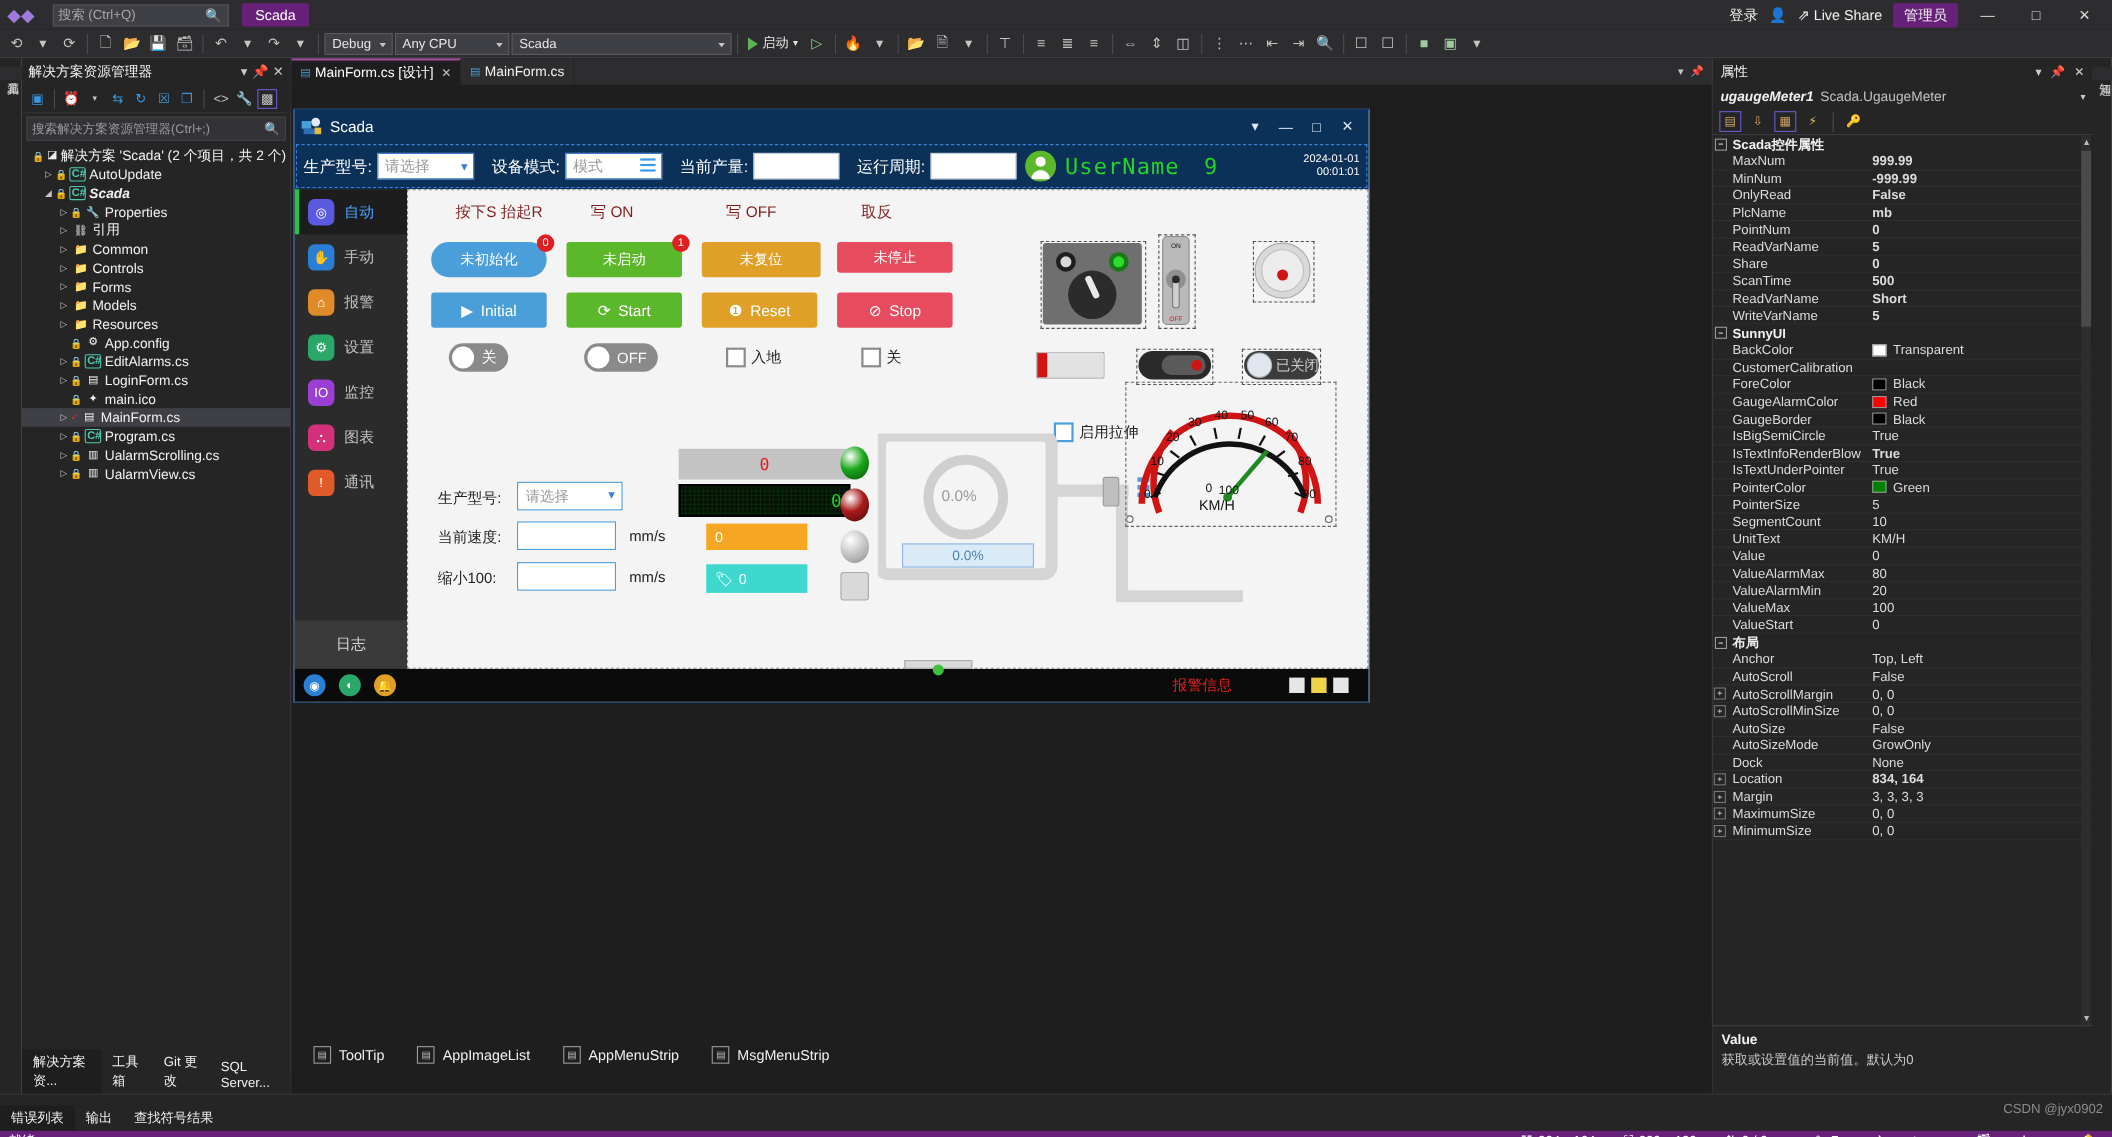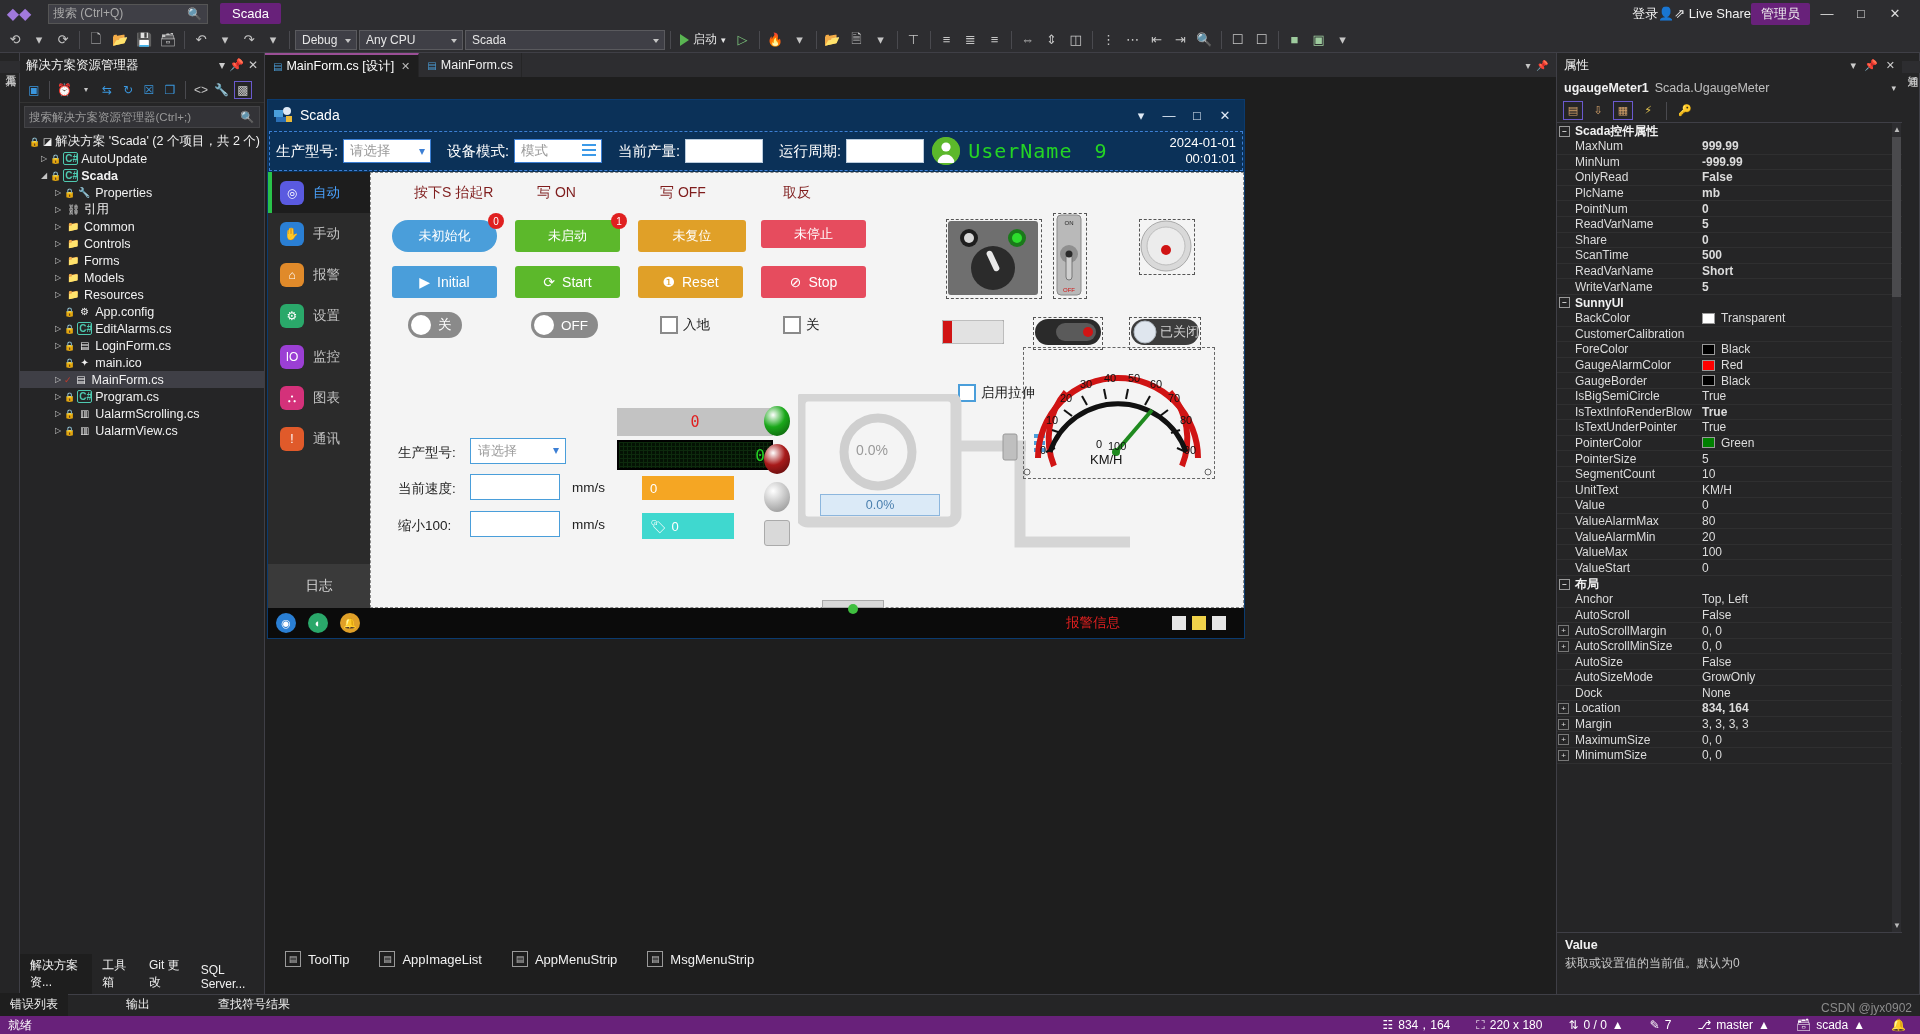--- a/index.html
+++ b/index.html
@@ -16,21 +16,21 @@
   }
   #vs-logo { width:30px;height:22px;display:flex;align-items:center;justify-content:center;color:#a179dc;font-size:16px;font-weight:bold;}
   .menu-item { padding:4px 9px; color:#f1f1f1; font-size:13px; cursor:default; white-space:nowrap;}
   #vs-search {
     margin-left:14px; width:160px; height:20px; background:#3f3f46; border:1px solid #555;
     display:flex; align-items:center; padding:0 4px; color:#a8a8a8; font-size:12px;
     position:relative;
   }
   #vs-search .sicon{position:absolute;right:5px;top:2px;color:#ccc;font-size:12px;}
   #vs-proj-chip{margin-left:12px;background:#68217a;color:#fff;padding:3px 12px;font-size:13px;border-radius:2px;}
-  #vs-right { margin-left:auto; display:flex; align-items:center; gap:0; padding-right:8px;}
+  #vs-right { margin-left:auto; display:flex; align-items:center; gap:10px; padding-right:8px;}
   #vs-right .lnk{color:#f1f1f1;font-size:13px;}
   .wbtn{width:34px;height:26px;display:flex;align-items:center;justify-content:center;color:#ddd;font-size:13px;}
   
   #vs-toolbar{height:26px;background:#2d2d30;display:flex;align-items:center;gap:2px;padding:0 4px;border-bottom:1px solid #3f3f46;}
   .tb-ico{width:22px;height:22px;display:flex;align-items:center;justify-content:center;color:#c5c5c5;font-size:13px;}
   .tb-sep{width:1px;height:18px;background:#4a4a4f;margin:0 3px;}
   .tb-combo{height:20px;background:#3f3f46;border:1px solid #5a5a5e;color:#e6e6e6;font-size:12px;
     display:flex;align-items:center;padding:0 16px 0 6px;position:relative;}
   .tb-combo::after{content:"";position:absolute;right:5px;top:8px;border-left:3px solid transparent;border-right:3px solid transparent;border-top:4px solid #c5c5c5;}
   .tb-run{display:flex;align-items:center;gap:4px;color:#e6e6e6;font-size:12px;padding:0 4px;}
@@ -51,21 +51,21 @@
     padding:0 4px;font-size:11.5px;color:#9a9a9a;position:relative;}
   .se-search .mag{margin-left:auto;color:#ccc;}
   #se-tree{flex:1;overflow:hidden;font-size:12.5px;padding-top:2px;}
   .tnode{display:flex;align-items:center;height:17px;white-space:nowrap;color:#f1f1f1;padding-right:4px;}
   .tnode.sel{background:#3f3f46;}
   .tnode .arw{width:12px;text-align:center;color:#c5c5c5;font-size:8px;}
   .tnode .lock{color:#4a9eda;font-size:9px;margin-right:2px;}
   .tnode .gi{width:15px;text-align:center;margin-right:3px;font-size:10px;}
   .cs{color:#4ec9b0;font-weight:bold;font-size:9px;border:1px solid #4ec9b0;padding:0 1px;border-radius:2px;}
   .fold{color:#dcb67a;font-size:11px;}
-  .bold{font-weight:bold;}
+  .bold{font-weight:bold;font-style:italic;}
   
   #center{flex:1;display:flex;flex-direction:column;background:#2d2d30;min-width:0;}
   #tabstrip{height:24px;background:#2d2d30;display:flex;align-items:stretch;}
   .vtab2{display:flex;align-items:center;padding:0 8px;font-size:12.5px;color:#f1f1f1;background:#2d2d30;border-right:1px solid #252526;}
   .vtab2.active{background:#1e1e1e;border-top:2px solid #9b4f96;color:#fff;}
   .vtab2 .x{margin-left:7px;color:#bbb;font-size:11px;}
   .vtab2 .ficon{color:#4a9eda;margin-right:4px;font-size:10px;}
   #tabstrip .tsr{margin-left:auto;display:flex;align-items:center;gap:6px;padding:0 7px;color:#c5c5c5;font-size:10px;}
   #designer-surface{flex:1;background:#1e1e1e;position:relative;overflow:hidden;}
   
@@ -82,21 +82,21 @@
   .sh-combo{height:24px;background:#fff;border:1px solid #3c7fd4;display:flex;align-items:center;
             padding:0 20px 0 6px;color:#9a9a9a;font-size:13.5px;position:relative;min-width:86px;}
   .sh-combo .cv{position:absolute;right:5px;top:4px;color:#3c7fd4;font-size:12px;}
   .sh-combo .burger{position:absolute;right:5px;top:4px;}
   .burger i{display:block;width:14px;height:2px;background:#3c9ae8;margin-bottom:3px;}
   .sh-input{height:24px;background:#fff;border:1px solid #bcd;width:78px;}
   .sh-gap{width:16px;}
   .avatar{width:28px;height:28px;border-radius:50%;background:#5cb82b;display:flex;align-items:flex-end;justify-content:center;overflow:hidden;margin:0 8px;}
   #led-user{color:#24d424;font-size:20px;letter-spacing:1px;font-family:"DejaVu Sans Mono",monospace;}
   #led-num{color:#24d424;font-size:20px;font-family:"DejaVu Sans Mono",monospace;margin-left:22px;}
-  #scada-date{margin-left:auto;text-align:right;color:#fff;font-size:13px;line-height:1.25;}
+  #scada-date{margin-left:auto;text-align:right;color:#fff;font-size:10px;line-height:1.25;}
   #scada-body{flex:1;display:flex;min-height:0;}
   
   #scada-nav{width:102px;background:#2b2b2b;display:flex;flex-direction:column;}
   .nav-it{height:41px;display:flex;align-items:center;gap:9px;padding-left:12px;color:#c3c3c3;font-size:13.5px;position:relative;}
   .nav-it.active{background:#1d1d1d;color:#4aa3ff;}
   .nav-it.active::before{content:"";position:absolute;left:0;top:0;bottom:0;width:4px;background:#29c24a;}
   .nav-sq{width:24px;height:24px;border-radius:6px;display:flex;align-items:center;justify-content:center;font-size:12px;color:#fff;}
   #scada-log{height:44px;background:#3a3a3a;display:flex;align-items:center;justify-content:center;color:#d8d8d8;font-size:13.5px;margin-top:auto;}
   #scada-main{flex:1;background:#f4f4f4;position:relative;outline:1px dashed #888;outline-offset:-1px;min-width:0;}
   .col-title{position:absolute;font-size:14px;color:#7f1d1d;}
@@ -154,21 +154,21 @@
   .pval{flex:1;padding-left:5px;color:#dcdcdc;display:flex;align-items:center;gap:6px;overflow:hidden;white-space:nowrap;}
   .pval.b{font-weight:bold;}
   .swatch{width:13px;height:11px;border:1px solid #999;display:inline-block;}
   #props-desc{height:62px;border-top:1px solid #3f3f46;padding:5px 8px;background:#252526;}
   #props-desc .t{font-weight:bold;font-size:12.5px;}
   #props-desc .d{font-size:12px;color:#c8c8c8;margin-top:3px;line-height:1.35;}
   #props-scroll{position:absolute;right:1px;top:0;width:9px;height:100%;background:#2d2d30;}
   #props-scroll .thumb{position:absolute;top:14px;width:9px;height:160px;background:#4a4a4d;}
   #props-scroll .ar{position:absolute;left:1px;color:#bbb;font-size:8px;}
   
-  #dock{height:22px;background:#252526;display:flex;align-items:flex-end;border-top:1px solid #3f3f46;gap:48px;}
+  #dock{height:34px;background:#252526;display:flex;align-items:flex-end;border-top:1px solid #3f3f46;}
   .dtab{font-size:12px;color:#f1f1f1;padding:3px 10px;}
   .dtab.active{background:#1e1e1e;}
   
   #statusbar{height:18px;background:#68217a;display:flex;align-items:center;color:#fff;font-size:12px;padding:0 8px;gap:6px;position:relative;}
   #statusbar .sright{margin-left:auto;display:flex;align-items:center;gap:26px;padding-right:6px;}
   #statusbar .si{display:flex;align-items:center;gap:5px;}
   #watermark{position:absolute;right:8px;bottom:19px;color:#8c8c8c;font-size:12px;}
 </style>
 </head>
 <body>

